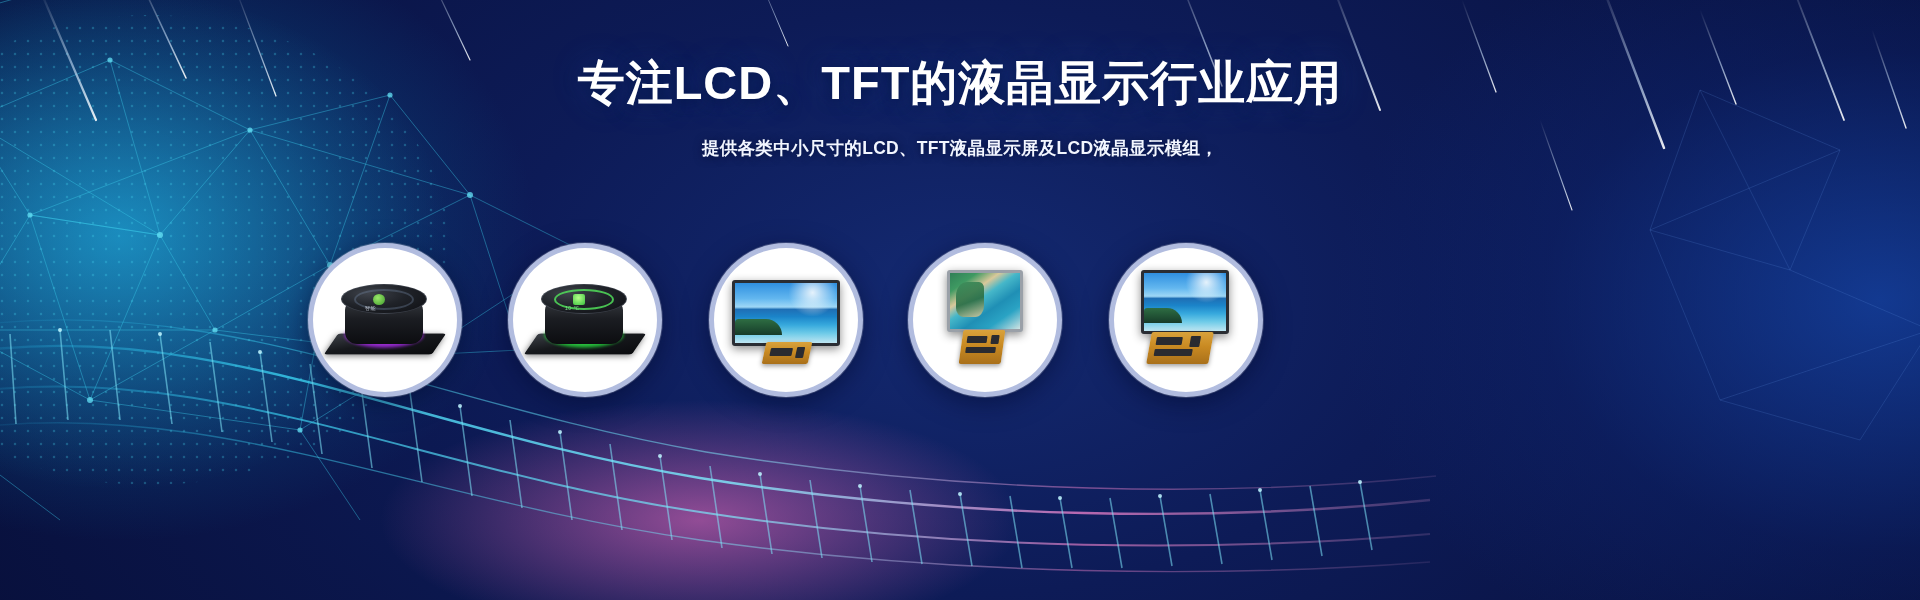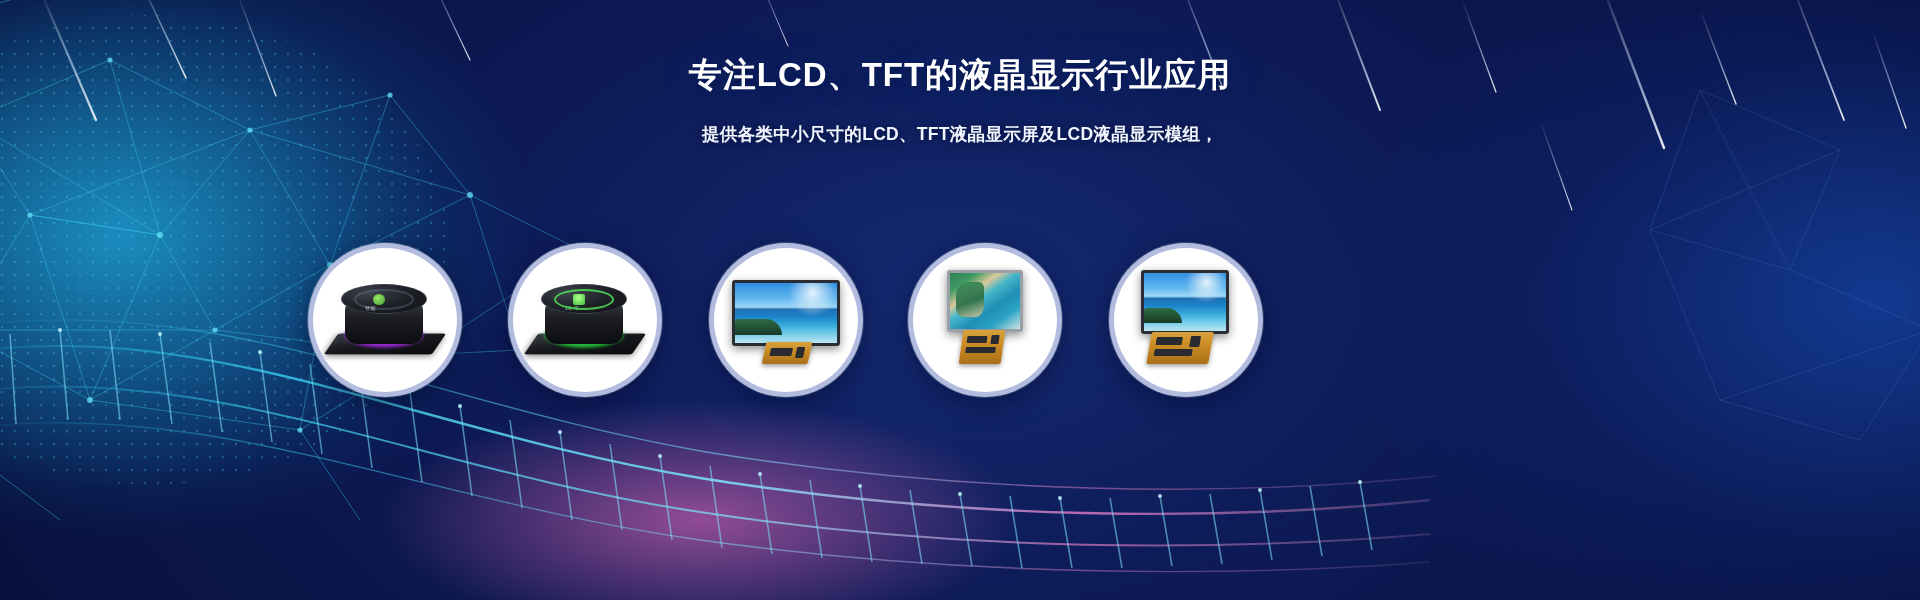--- a/index.html
+++ b/index.html
@@ -11,21 +11,21 @@
       radial-gradient(ellipse 560px 420px at 120px 230px, rgba(16,104,160,.95) 0%, rgba(11,70,125,.55) 42%, rgba(10,30,85,0) 74%),
       radial-gradient(ellipse 700px 520px at 1880px 300px, rgba(22,70,170,.75) 0%, rgba(14,40,120,.35) 48%, rgba(10,25,80,0) 78%),
       radial-gradient(ellipse 1100px 700px at 960px 300px, #142a72 0%, #0d1b57 42%, #08103c 100%),
       linear-gradient(105deg,#0d4f8c 0%,#12306f 22%,#0c1a52 48%,#0c1a55 70%,#16307e 100%);
   }
   .svg-layer{position:absolute;inset:0;width:1920px;height:600px;}
 
   
   .textblock{position:absolute;left:0;top:58px;width:1920px;text-align:center;z-index:40;}
   .headline{
-    margin:0;color:#ffffff;font-size:33px;line-height:1.05;font-weight:bold;
+    margin:0;color:#ffffff;font-size:47px;line-height:1.05;font-weight:bold;
     letter-spacing:1px;
     text-shadow:0 2px 14px rgba(0,16,60,.85),0 0 30px rgba(40,90,200,.45);
   }
   .sub{margin:0;color:#f2f6ff;font-size:17.5px;line-height:1.95;font-weight:bold;
        letter-spacing:.3px;text-shadow:0 1px 8px rgba(0,12,50,.8);}
   .sub.l1{margin-top:24px;}
 
   
   .circles{position:absolute;left:0;top:243px;width:1920px;height:160px;z-index:45;}
   .circle{

